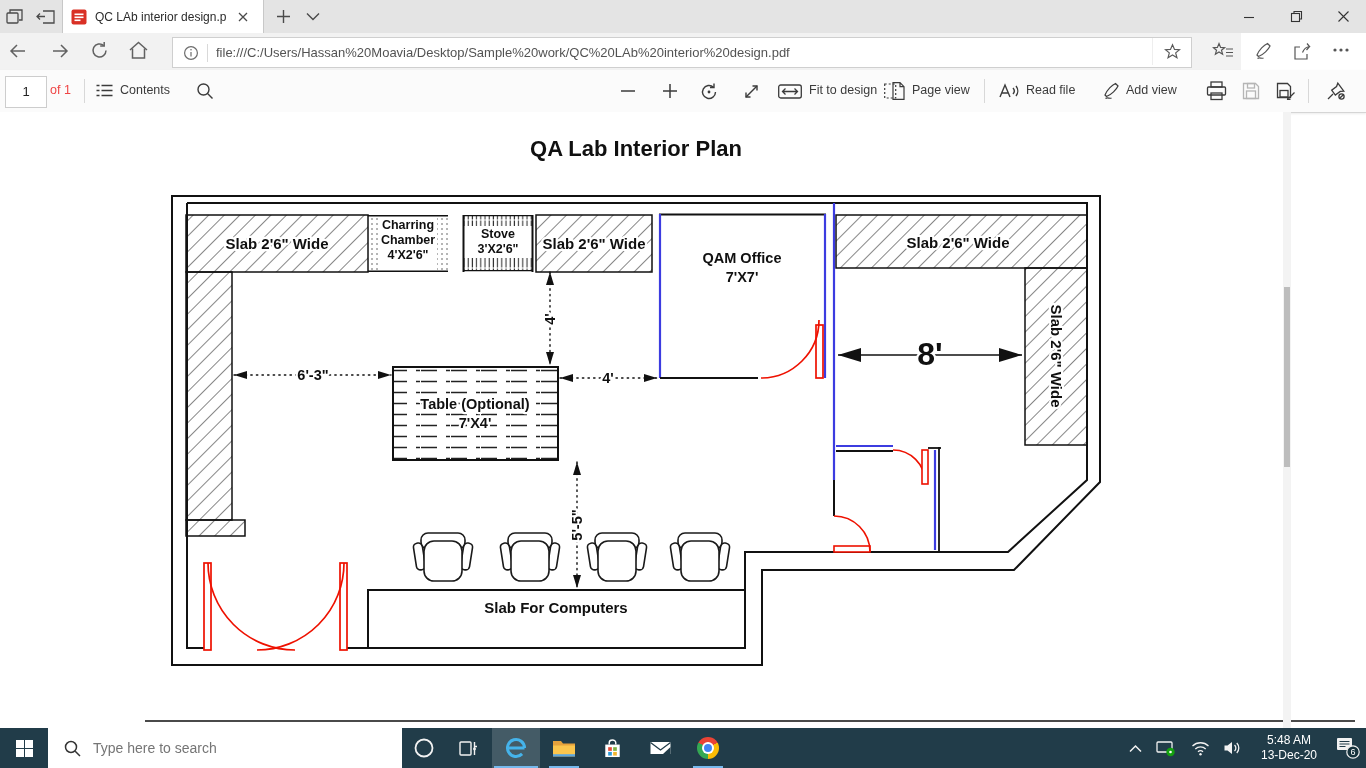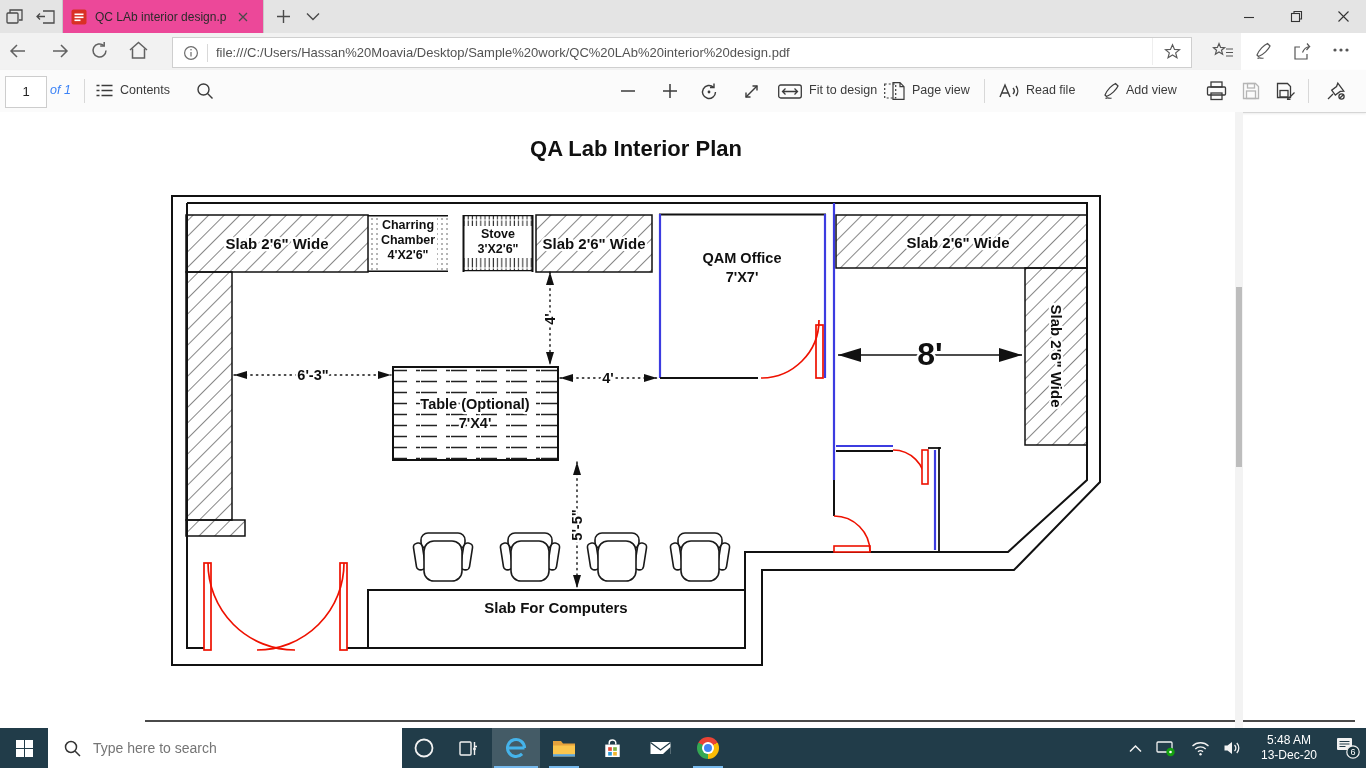--- a/index.html
+++ b/index.html
@@ -1,41 +1,41 @@
 <!DOCTYPE html>
 <html><head>
 <meta charset="utf-8">
 <style>
   html,body{margin:0;padding:0;background:#888;}
   .screen{position:relative;width:1366px;height:768px;background:#fff;overflow:hidden;
           font-family:"Liberation Sans",sans-serif;-webkit-font-smoothing:antialiased;}
   
   .titlebar{position:absolute;left:0;top:0;width:1366px;height:33px;background:#e4e4e4;}
   .ib{position:absolute;display:flex;align-items:center;justify-content:center;}
-  .tab{position:absolute;left:62px;top:0;width:200px;height:33px;background:#ec4899;
+  .tab{position:absolute;left:62px;top:0;width:200px;height:33px;background:#ffffff;
        border-left:1px solid #c8c8c8;border-right:1px solid #c8c8c8;display:flex;align-items:center;}
   .tabtitle{font-size:12px;color:#2b2b2b;white-space:nowrap;overflow:hidden;width:142px;margin-left:8px;}
   .winbtn{position:absolute;top:0;width:46px;height:33px;display:flex;align-items:center;justify-content:center;}
   
   .navbar{position:absolute;left:0;top:33px;width:1241px;height:37px;background:#f2f2f2;}
   .addrfield{position:absolute;left:172px;top:4px;width:1018px;height:29px;background:#fff;
              border:1px solid #cfcfcf;display:flex;align-items:center;}
   .url{border:none;outline:none;flex:1;font-size:13px;color:#535353;font-family:"Liberation Sans",sans-serif;background:transparent;padding:0;}
   .vdiv{width:1px;height:18px;background:#d9d9d9;margin:0 8px;}
   .starbox{position:absolute;right:0;top:0;width:38px;height:27px;background:#fff;display:flex;align-items:center;justify-content:center;border-left:1px solid #eee;}
   
   .pdfbar{position:absolute;left:0;top:70px;width:1366px;height:42px;background:#fbfbfb;
           border-bottom:1px solid #d5d5d5;box-shadow:0 1px 2px rgba(0,0,0,.08);}
   .pagebox{position:absolute;left:5px;top:6px;width:36px;height:28px;background:#fff;border:1px solid #cdcdcd;
            text-align:center;font-size:13px;color:#222;line-height:28px;}
   .plabel{position:absolute;font-size:12.5px;color:#3b3b3b;white-space:nowrap;top:13px;}
-  .gray{color:#3b82f6;font-style:italic;}
+  .gray{color:#ef4444;}
   .tdiv{position:absolute;top:9px;width:1px;height:24px;background:#d8d8d8;}
   
-  .content{position:absolute;left:0;top:112px;width:1243px;height:616px;background:#fff;}
+  .content{position:absolute;left:0;top:112px;width:1243px;height:616px;background:#fff;padding-left:48px;}
   svg.plan{position:absolute;left:0;top:0;}
   svg.plan text{font-family:"Liberation Sans",sans-serif;font-weight:700;fill:#101010;
                 stroke:#fff;stroke-width:4.5px;paint-order:stroke;stroke-linejoin:round;}
   .sbtrack{position:absolute;right:0;top:0;width:8px;height:616px;background:#f3f3f3;}
   .sbthumb{position:absolute;right:1px;top:175px;width:6px;height:180px;background:#bdbdbd;}
   
   .taskbar{position:absolute;left:0;top:728px;width:1366px;height:40px;background:#213c49;}
   .tb{position:absolute;top:0;height:40px;display:flex;align-items:center;justify-content:center;}
   .tb.active{background:rgba(255,255,255,.16);}
   .ul{position:absolute;bottom:0;left:50%;transform:translateX(-50%);height:2px;background:#76b9ed;}

